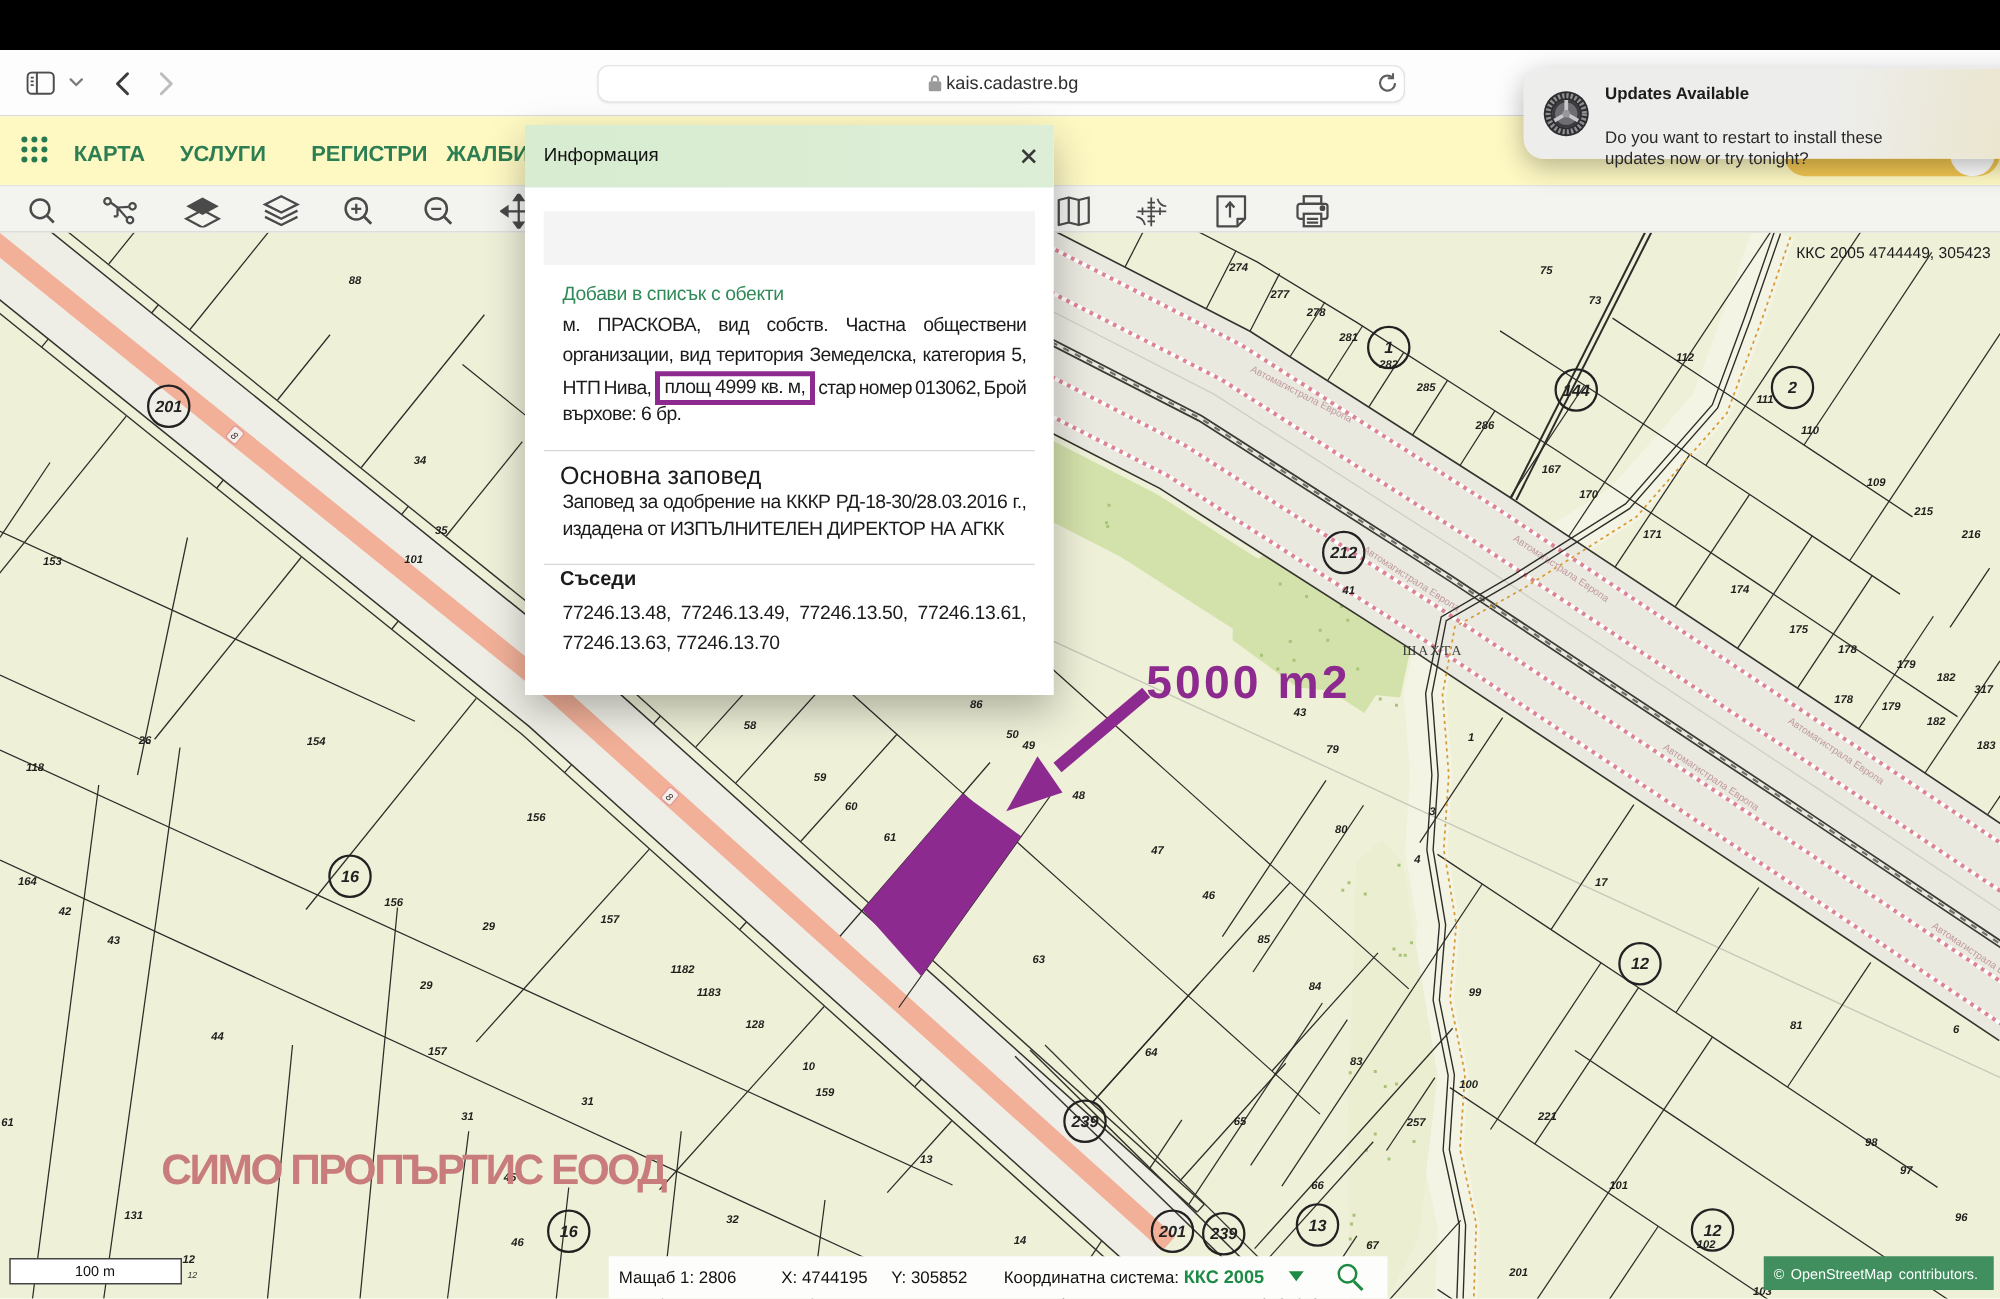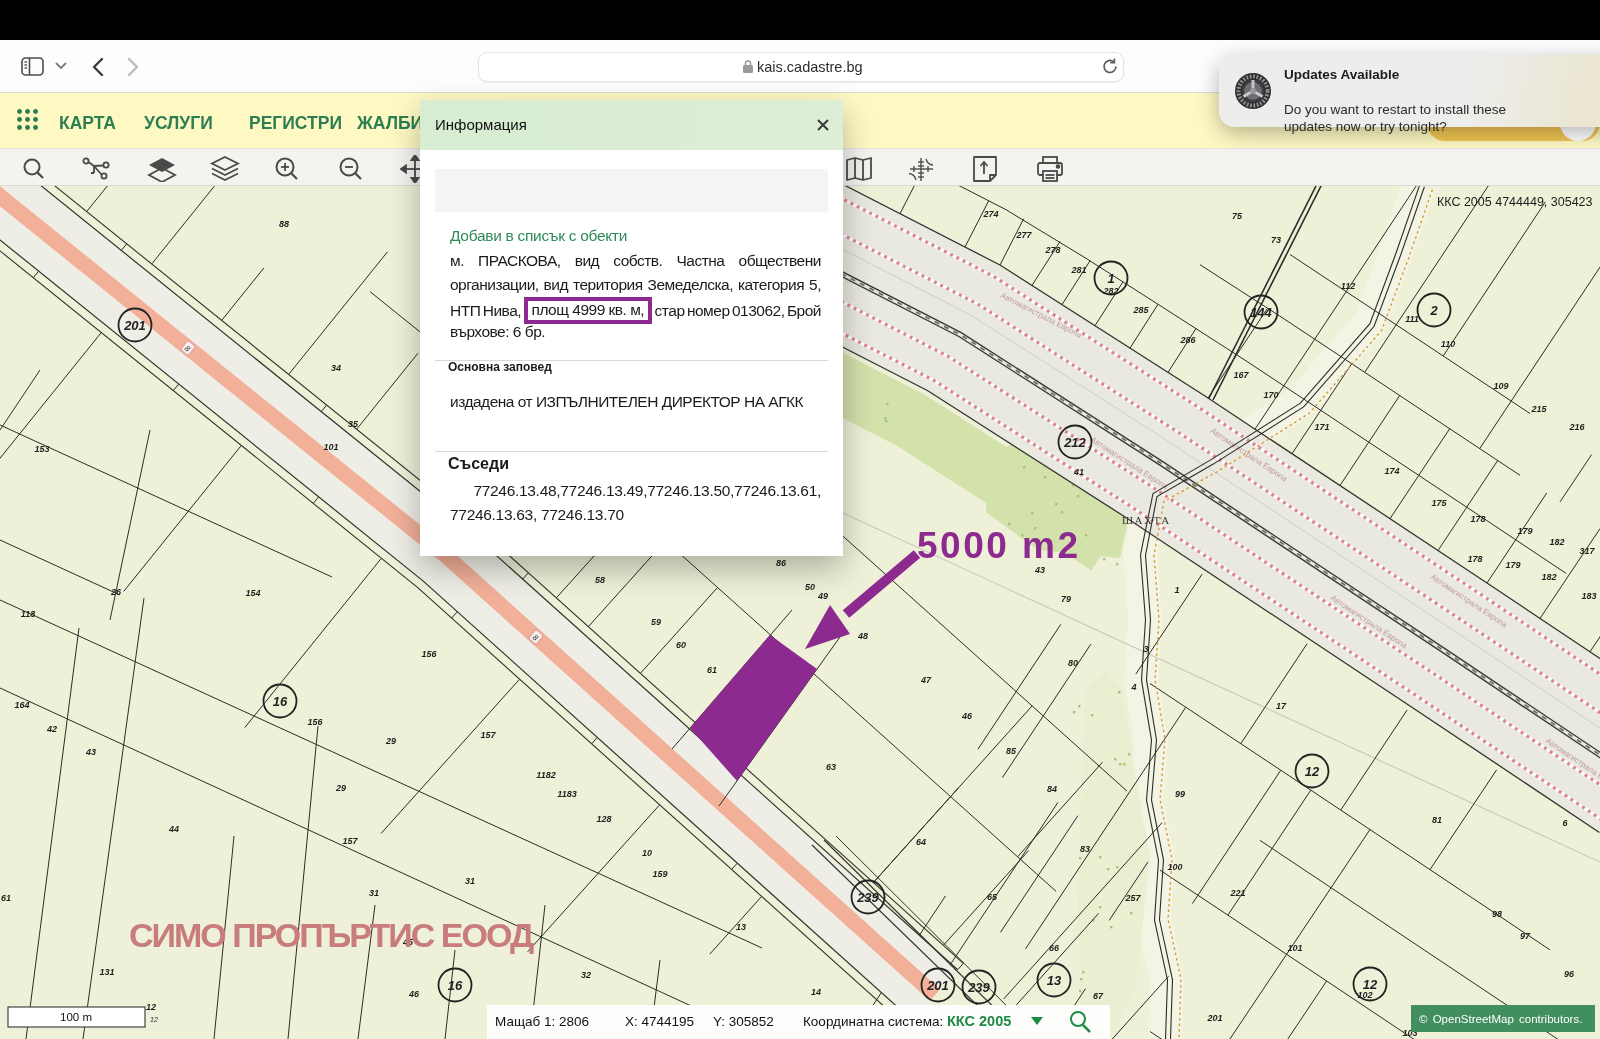--- a/index.html
+++ b/index.html
@@ -537,28 +537,37 @@
         <span>Нива,</span>
         <span style="border:4.5px solid #8d2a8f;border-radius:0;padding:0 4px;white-space:nowrap;height:27px;line-height:18px;display:inline-block">площ 4999 кв. м,</span>
         <span>стар</span>
         <span>номер</span>
         <span>013062,</span>
         <span>Брой</span>
       </div>
       <div style="height:23.6px">върхове: 6 бр.</div>
   </div>
   <div class="abs" style="left:15px;top:260px;width:393px;height:1px;background:#d8d8d8"></div>
-  <div class="abs" style="left:28px;top:260px;font-size:12px;font-weight:bold;color:#1b1b1b">Основна заповед</div>
+  <div class="abs" style="left:28px;top:270px;font-size:20px;font-weight:normal;color:#1b1b1b">Основна заповед</div>
   <div class="abs" style="left:30px;top:293px;width:371px;font-size:15.5px;letter-spacing:-0.5px;color:#1b1b1b">
+      <div style="display:flex;justify-content:space-between;height:21.5px">
+        <span>Заповед</span>
+        <span>за</span>
+        <span>одобрение</span>
+        <span>на</span>
+        <span>КККР</span>
+        <span>РД-18-30/28.03.2016</span>
+        <span>г.,</span>
+      </div>
       <div style="height:21.5px">издадена от ИЗПЪЛНИТЕЛЕН ДИРЕКТОР НА АГКК</div>
   </div>
   <div class="abs" style="left:15px;top:351px;width:393px;height:1px;background:#d8d8d8"></div>
   <div class="abs" style="left:28px;top:355px;font-size:16px;font-weight:bold;color:#1b1b1b">Съседи</div>
   <div class="abs" style="left:30px;top:382px;width:371px;font-size:15.5px;letter-spacing:-0.3px;color:#1b1b1b">
-      <div style="display:flex;justify-content:flex-end;height:24px">
+      <div style="display:flex;justify-content:space-between;height:24px">
         <span>77246.13.48,</span>
         <span>77246.13.49,</span>
         <span>77246.13.50,</span>
         <span>77246.13.61,</span>
       </div>
       <div style="height:24px">77246.13.63, 77246.13.70</div>
   </div>
 </div>
 
 <div class="abs" style="left:1219px;top:55px;width:430px;height:72px;border-radius:16px;background:linear-gradient(100deg,#ededeb 58%,#eae3c4);box-shadow:0 6px 22px rgba(0,0,0,0.3);z-index:6">

